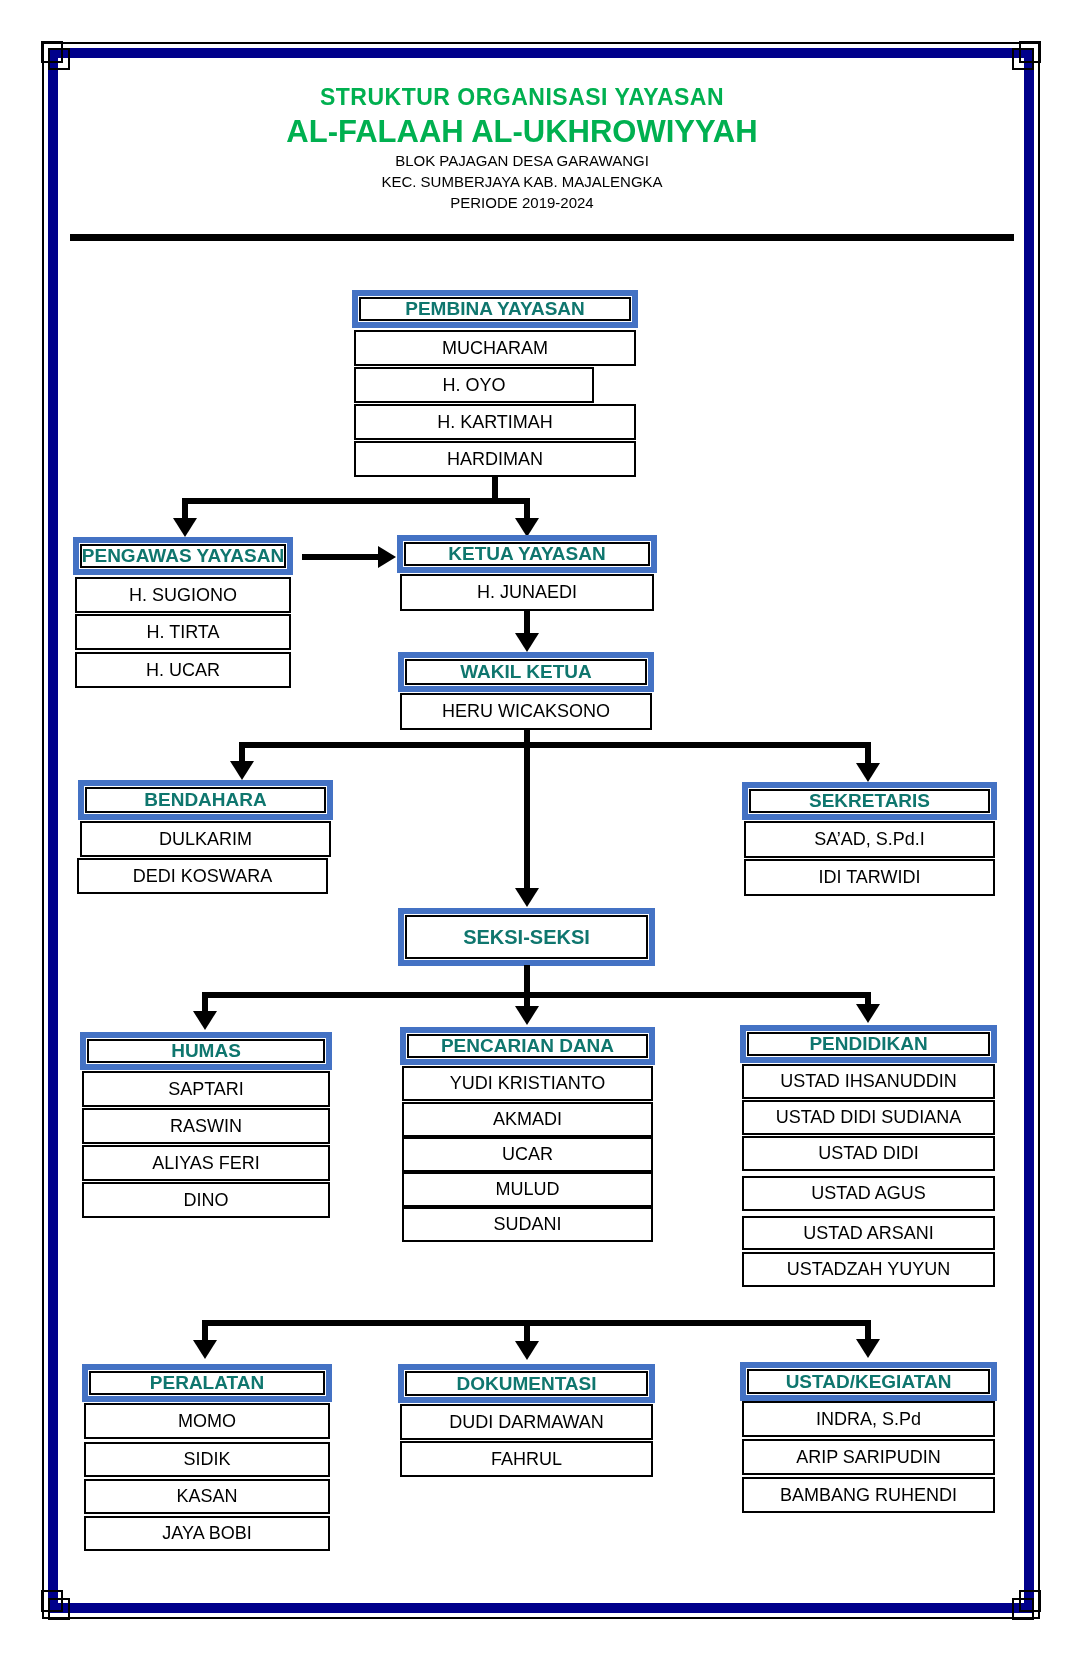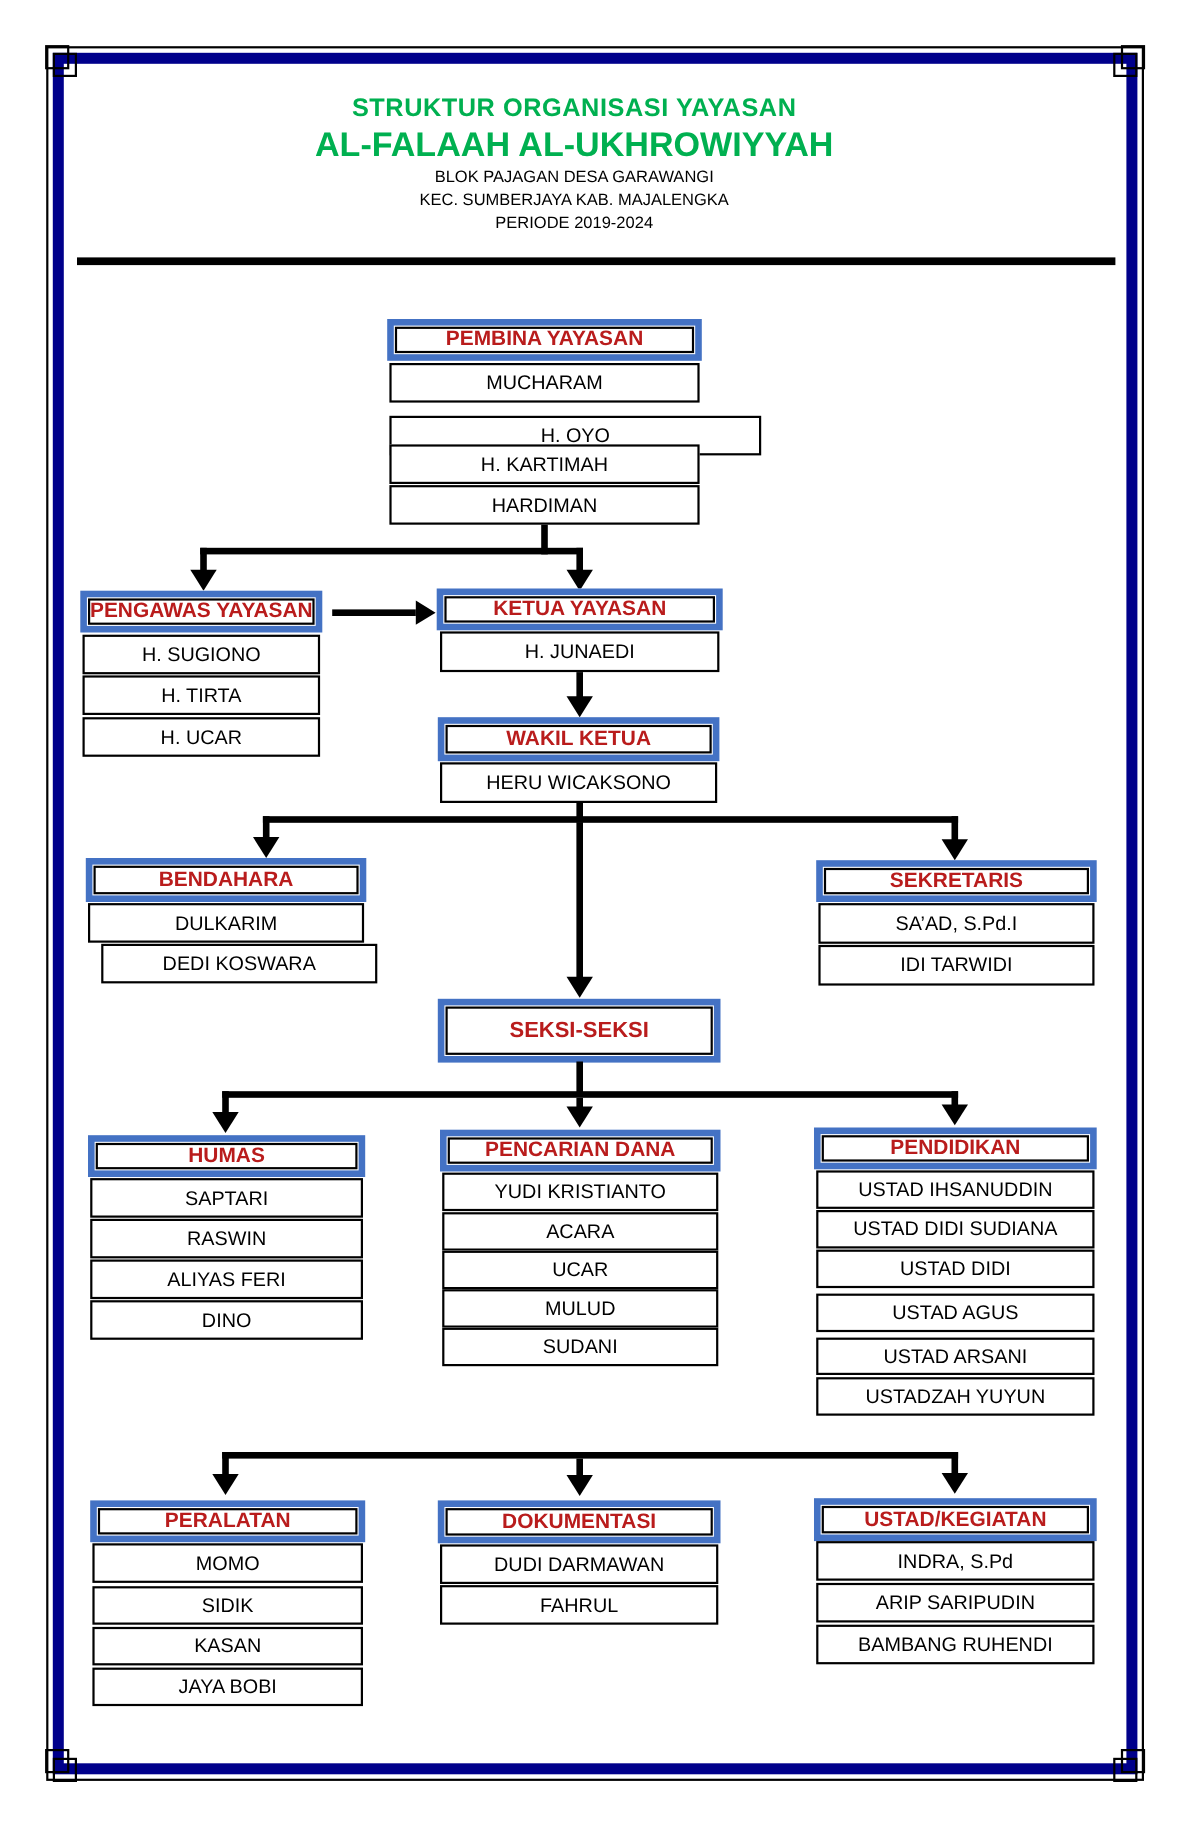--- a/index.html
+++ b/index.html
@@ -19,21 +19,21 @@
   .titles { position:absolute; left:0; top:84px; width:1020px; text-align:center;padding-left:24px; }
   .t1 { color:#00B050; font-weight:bold; font-size:23px; letter-spacing:0.5px; }
   .t2 { color:#00B050; font-weight:bold; font-size:31px; margin-top:3px; }
   .sub { color:#000; font-weight:normal; font-size:15px; line-height:21px; }
   .sub:first-of-type { margin-top:6px; }
   .divider { position:absolute; left:70px; top:234px; width:944px; height:7px; background:#000; }
   
   .hd {
     position:absolute; background:#fff; border:6px solid #4472C4;
     display:flex; align-items:center; justify-content:center;
-    font-weight:bold; font-size:19px; color:#b91c1c; text-align:center;
+    font-weight:bold; font-size:19px; color:#0f766e; text-align:center;
   }
   .hd::before { content:""; position:absolute; inset:1px; border:2px solid #000; pointer-events:none; }
   .hd.big { font-size:20px; }
   .mb {
     position:absolute; background:#fff; border:2px solid #000;
     display:flex; align-items:center; justify-content:center;
     font-size:18px; color:#000; text-align:center;
   }
   
   .ln { position:absolute; background:#000; }
@@ -64,21 +64,21 @@
     <div class="t1">STRUKTUR ORGANISASI YAYASAN</div>
     <div class="t2">AL-FALAAH AL-UKHROWIYYAH</div>
     <div class="sub">BLOK PAJAGAN DESA GARAWANGI</div>
     <div class="sub">KEC. SUMBERJAYA KAB. MAJALENGKA</div>
     <div class="sub">PERIODE 2019-2024</div>
   </div>
   <div class="divider"></div>
 
   <div class="hd" style="left:352px;top:290px;width:286px;height:38px">PEMBINA YAYASAN</div>
   <div class="mb" style="left:354px;top:330px;width:282px;height:36px">MUCHARAM</div>
-  <div class="mb" style="left:354px;top:378px;width:338px;height:36px">H. OYO</div>
+  <div class="mb" style="left:354px;top:367px;width:240px;height:36px">H. OYO</div>
   <div class="mb" style="left:354px;top:404px;width:282px;height:36px">H. KARTIMAH</div>
   <div class="mb" style="left:354px;top:441px;width:282px;height:36px">HARDIMAN</div>
 
   <div class="ln" style="left:492px;top:477px;width:6px;height:27px"></div>
   <div class="ln" style="left:182px;top:498px;width:348px;height:6px"></div>
   <div class="ln" style="left:182px;top:498px;width:6px;height:22px"></div>
   <div class="ad" style="left:173px;top:518px"></div>
   <div class="ln" style="left:524px;top:498px;width:6px;height:22px"></div>
   <div class="ad" style="left:515px;top:518px"></div>
 
@@ -103,21 +103,21 @@
   <div class="ln" style="left:239px;top:742px;width:632px;height:6px"></div>
   <div class="ln" style="left:239px;top:742px;width:6px;height:21px"></div>
   <div class="ad" style="left:230px;top:761px"></div>
   <div class="ln" style="left:865px;top:742px;width:6px;height:22px"></div>
   <div class="ad" style="left:856px;top:763px"></div>
   <div class="ln" style="left:524px;top:748px;width:6px;height:141px"></div>
   <div class="ad" style="left:515px;top:888px"></div>
 
   <div class="hd" style="left:78px;top:780px;width:255px;height:40px">BENDAHARA</div>
   <div class="mb" style="left:80px;top:821px;width:251px;height:36px">DULKARIM</div>
-  <div class="mb" style="left:92px;top:858px;width:251px;height:36px">DEDI KOSWARA</div>
+  <div class="mb" style="left:77px;top:858px;width:251px;height:36px">DEDI KOSWARA</div>
 
   <div class="hd" style="left:742px;top:782px;width:255px;height:38px">SEKRETARIS</div>
   <div class="mb" style="left:744px;top:821px;width:251px;height:37px">SA’AD, S.Pd.I</div>
   <div class="mb" style="left:744px;top:859px;width:251px;height:37px">IDI TARWIDI</div>
 
   <div class="hd big" style="left:398px;top:908px;width:257px;height:58px">SEKSI-SEKSI</div>
 
   <div class="ln" style="left:524px;top:965px;width:6px;height:30px"></div>
   <div class="ln" style="left:202px;top:992px;width:669px;height:6px"></div>
   <div class="ln" style="left:202px;top:992px;width:6px;height:21px"></div>
@@ -128,21 +128,21 @@
   <div class="ad" style="left:856px;top:1004px"></div>
 
   <div class="hd" style="left:80px;top:1032px;width:252px;height:38px">HUMAS</div>
   <div class="mb" style="left:82px;top:1071px;width:248px;height:36px">SAPTARI</div>
   <div class="mb" style="left:82px;top:1108px;width:248px;height:36px">RASWIN</div>
   <div class="mb" style="left:82px;top:1145px;width:248px;height:36px">ALIYAS FERI</div>
   <div class="mb" style="left:82px;top:1182px;width:248px;height:36px">DINO</div>
 
   <div class="hd" style="left:400px;top:1027px;width:255px;height:38px">PENCARIAN DANA</div>
   <div class="mb" style="left:402px;top:1066px;width:251px;height:35px">YUDI KRISTIANTO</div>
-  <div class="mb" style="left:402px;top:1102px;width:251px;height:35px">ACARA</div>
+  <div class="mb" style="left:402px;top:1102px;width:251px;height:35px">AKMADI</div>
   <div class="mb" style="left:402px;top:1137px;width:251px;height:35px">UCAR</div>
   <div class="mb" style="left:402px;top:1172px;width:251px;height:35px">MULUD</div>
   <div class="mb" style="left:402px;top:1207px;width:251px;height:35px">SUDANI</div>
 
   <div class="hd" style="left:740px;top:1025px;width:257px;height:38px">PENDIDIKAN</div>
   <div class="mb" style="left:742px;top:1064px;width:253px;height:35px">USTAD IHSANUDDIN</div>
   <div class="mb" style="left:742px;top:1100px;width:253px;height:35px">USTAD DIDI SUDIANA</div>
   <div class="mb" style="left:742px;top:1136px;width:253px;height:35px">USTAD DIDI</div>
   <div class="mb" style="left:742px;top:1176px;width:253px;height:35px">USTAD AGUS</div>
   <div class="mb" style="left:742px;top:1216px;width:253px;height:34px">USTAD ARSANI</div>

